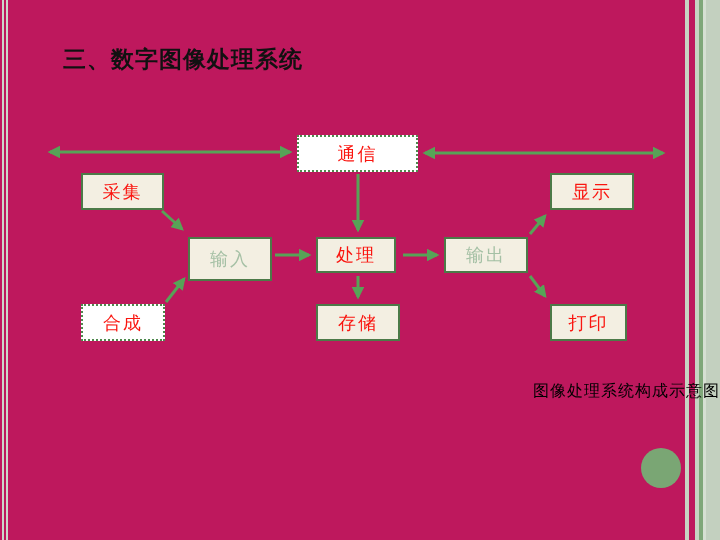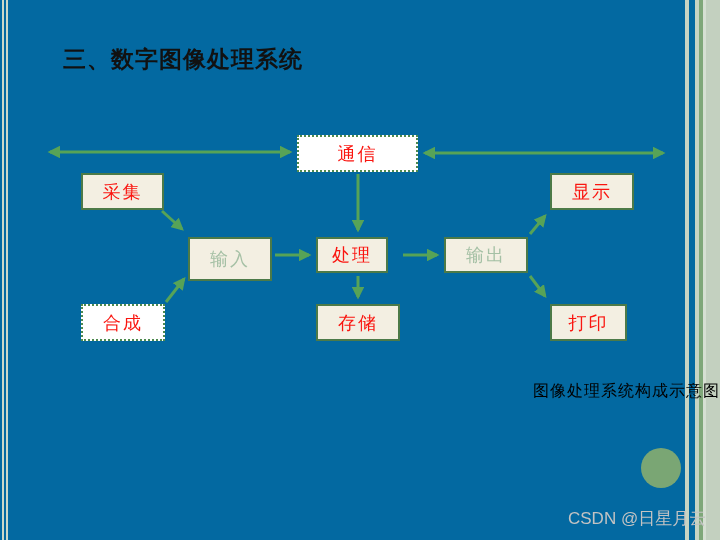--- a/index.html
+++ b/index.html
@@ -1,17 +1,17 @@
 <!DOCTYPE html>
 <html><head>
 <meta charset="utf-8">
 <style>
   html,body{margin:0;padding:0;background:#fff;}
   #canvas{
-    position:relative;width:720px;height:540px;background:#0369a1;
+    position:relative;width:720px;height:540px;background:#be185d;
     overflow:hidden;font-family:"Liberation Sans","DejaVu Sans",sans-serif;
   }
   
   .stripe{position:absolute;top:0;height:540px;}
   .l1{left:2px;width:2px;background:#ccd8c8;}
   .l2{left:6px;width:2px;background:#ccd8c8;}
   .r1{left:685px;width:4px;background:#c7d4c3;}
   .r2{left:695px;width:4px;background:#c7d4c3;}
   .r3{left:699px;width:4px;background:#7fa779;}
   .r4{left:703px;width:3px;background:#d6dfd2;}
@@ -27,21 +27,21 @@
     font-size:18px;letter-spacing:2px;box-sizing:border-box;
   }
   .solid{border:2.5px solid #4c7a48;background:#f3efe2;}
   .dotted{border:2px dotted #4e8a4e;background:#ffffff;}
   .red{color:#fa150f;text-align:center;}
   .muted{color:#a5c0a5;}
   .n-caiji  {left:81px; top:173px;width:83px; height:37px;}
   .n-tongxin{left:297px;top:135px;width:121px;height:37px;}
   .n-xianshi{left:550px;top:173px;width:84px; height:37px;}
   .n-shuru  {left:188px;top:237px;width:84px; height:44px;}
-  .n-chuli  {left:316px;top:237px;width:72px; height:36px;}
+  .n-chuli  {left:316px;top:237px;width:80px; height:36px;}
   .n-shuchu {left:444px;top:237px;width:84px; height:36px;}
   .n-hecheng{left:81px; top:304px;width:84px; height:37px;}
   .n-cunchu {left:316px;top:304px;width:84px; height:37px;}
   .n-dayin  {left:550px;top:304px;width:77px; height:37px;}
   
   #arrows{position:absolute;left:0;top:0;pointer-events:none;}
   
   .caption{
     position:absolute;left:0;top:381px;width:720px;text-align:right;
     font-size:16px;color:#000;letter-spacing:1px;
@@ -97,15 +97,14 @@
   <div class="node solid  muted n-shuru">输入</div>
   <div class="node solid  red   n-chuli">处理</div>
   <div class="node solid  muted n-shuchu">输出</div>
   <div class="node dotted red   n-hecheng">合成</div>
   <div class="node solid  red   n-cunchu">存储</div>
   <div class="node solid  red   n-dayin">打印</div>
 
   <div class="caption">图像处理系统构成示意图</div>
 
   <div class="circle"></div>
-  <div class="watermark">CSDN @日星月云</div>
 
 </div>
 
 </body></html>

